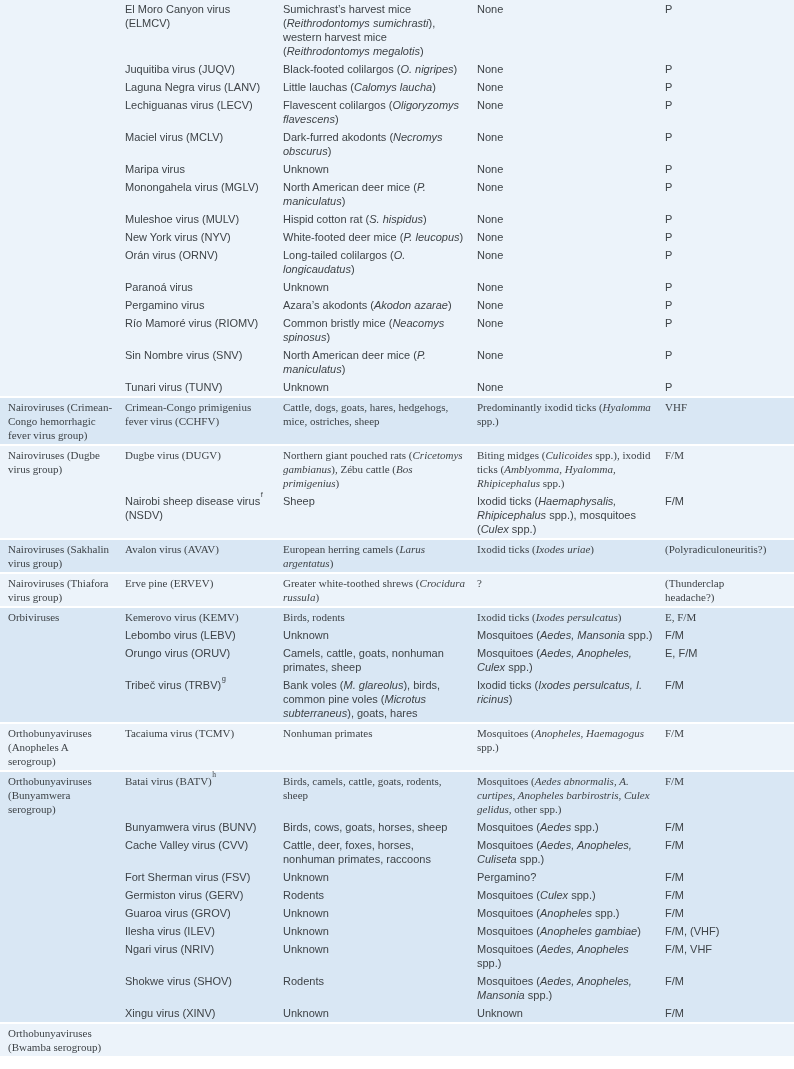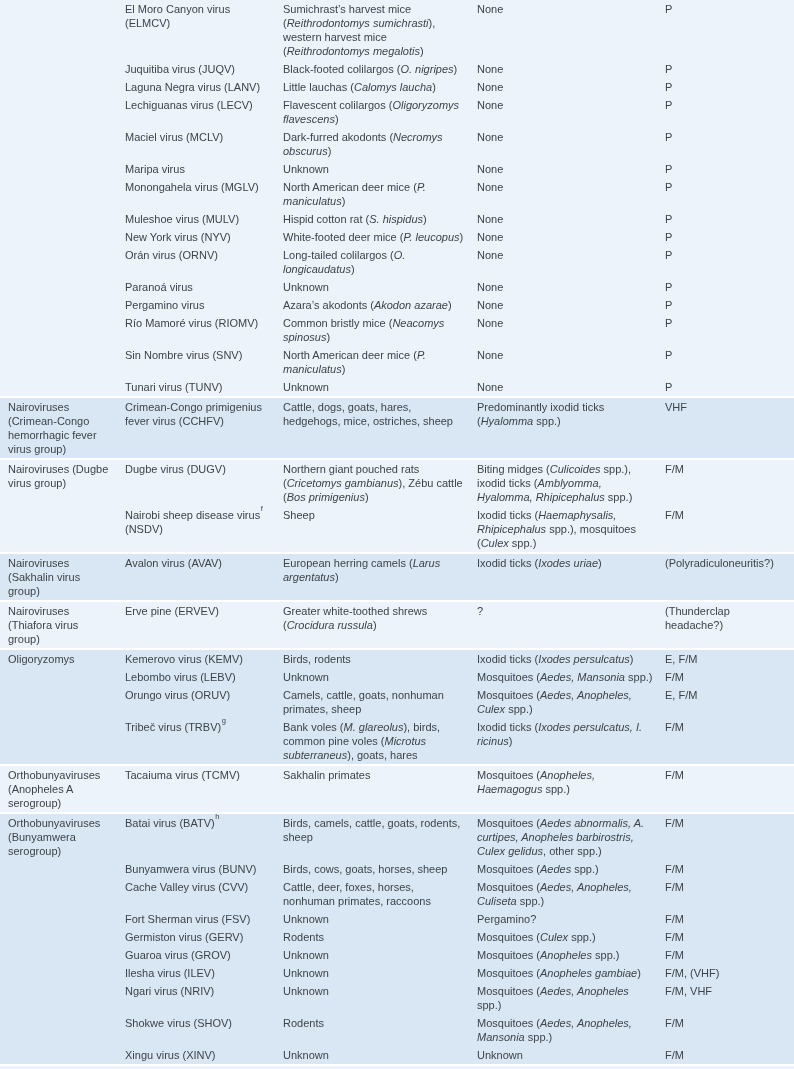--- a/index.html
+++ b/index.html
@@ -18,21 +18,21 @@
   }
   td{
     vertical-align:top;
     padding:2px 12px 2px 0;
     overflow:visible;
   }
   td.col-group{padding-left:8px;}
   td.col-disease{padding-right:18px;}
   tbody.light td{background:var(--band-light,#ecf3fa);}
   tbody.dark td{background:var(--band-dark,#d9e7f4);}
-  tbody:not(:first-of-type) tr:first-child td{border-top:2px solid var(--separator,#ffffff);}
+  tbody:not(:first-of-type) tr:first-child td{border-top:2px solid var(--separator,#ffffff);font-family:Liberation Serif, serif;}
   .it{font-style:italic;}
   sup{
     font-size:7.5px;
     line-height:0;
     position:relative;
     top:-3.5px;
     margin-left:0.5px;
   }
 </style>
 </head>
@@ -176,21 +176,21 @@
       <tr data-name="table-row">
         <td class="col-group" rowspan="1" data-name="group-label-cell">Nairoviruses (Thiafora virus group)</td>
         <td class="col-virus" data-name="virus-name-cell"><span data-name="text-run">Erve pine (ERVEV)</span></td>
         <td class="col-hosts" data-name="host-cell"><span data-name="text-run">Greater white-toothed shrews (</span><span data-name="text-run" class="it">Crocidura russula</span><span data-name="text-run">)</span></td>
         <td class="col-vectors" data-name="vector-cell"><span data-name="text-run">?</span></td>
         <td class="col-disease" data-name="disease-cell"><span data-name="text-run">(Thunderclap headache?)</span></td>
       </tr>
     </tbody>
     <tbody class="group dark" data-name="virus-group-section">
       <tr data-name="table-row">
-        <td class="col-group" rowspan="4" data-name="group-label-cell">Oligoryzomys</td>
+        <td class="col-group" rowspan="4" data-name="group-label-cell">Orbiviruses</td>
         <td class="col-virus" data-name="virus-name-cell"><span data-name="text-run">Kemerovo virus (KEMV)</span></td>
         <td class="col-hosts" data-name="host-cell"><span data-name="text-run">Birds, rodents</span></td>
         <td class="col-vectors" data-name="vector-cell"><span data-name="text-run">Ixodid ticks (</span><span data-name="text-run" class="it">Ixodes persulcatus</span><span data-name="text-run">)</span></td>
         <td class="col-disease" data-name="disease-cell"><span data-name="text-run">E, F/M</span></td>
       </tr>
       <tr data-name="table-row">
         <td class="col-virus" data-name="virus-name-cell"><span data-name="text-run">Lebombo virus (LEBV)</span></td>
         <td class="col-hosts" data-name="host-cell"><span data-name="text-run">Unknown</span></td>
         <td class="col-vectors" data-name="vector-cell"><span data-name="text-run">Mosquitoes (</span><span data-name="text-run" class="it">Aedes, Mansonia</span><span data-name="text-run"> spp.)</span></td>
         <td class="col-disease" data-name="disease-cell"><span data-name="text-run">F/M</span></td>
@@ -205,21 +205,21 @@
         <td class="col-virus" data-name="virus-name-cell"><span data-name="text-run">Tribeč virus (TRBV)</span><sup data-name="footnote-marker">g</sup></td>
         <td class="col-hosts" data-name="host-cell"><span data-name="text-run">Bank voles (</span><span data-name="text-run" class="it">M. glareolus</span><span data-name="text-run">), birds, common pine voles (</span><span data-name="text-run" class="it">Microtus subterraneus</span><span data-name="text-run">), goats, hares</span></td>
         <td class="col-vectors" data-name="vector-cell"><span data-name="text-run">Ixodid ticks (</span><span data-name="text-run" class="it">Ixodes persulcatus, I. ricinus</span><span data-name="text-run">)</span></td>
         <td class="col-disease" data-name="disease-cell"><span data-name="text-run">F/M</span></td>
       </tr>
     </tbody>
     <tbody class="group light" data-name="virus-group-section">
       <tr data-name="table-row">
         <td class="col-group" rowspan="1" data-name="group-label-cell">Orthobunyaviruses (Anopheles A serogroup)</td>
         <td class="col-virus" data-name="virus-name-cell"><span data-name="text-run">Tacaiuma virus (TCMV)</span></td>
-        <td class="col-hosts" data-name="host-cell"><span data-name="text-run">Sakhalin primates</span></td>
+        <td class="col-hosts" data-name="host-cell"><span data-name="text-run">Nonhuman primates</span></td>
         <td class="col-vectors" data-name="vector-cell"><span data-name="text-run">Mosquitoes (</span><span data-name="text-run" class="it">Anopheles, Haemagogus</span><span data-name="text-run"> spp.)</span></td>
         <td class="col-disease" data-name="disease-cell"><span data-name="text-run">F/M</span></td>
       </tr>
     </tbody>
     <tbody class="group dark" data-name="virus-group-section">
       <tr data-name="table-row">
         <td class="col-group" rowspan="10" data-name="group-label-cell">Orthobunyaviruses (Bunyamwera serogroup)</td>
         <td class="col-virus" data-name="virus-name-cell"><span data-name="text-run">Batai virus (BATV)</span><sup data-name="footnote-marker">h</sup></td>
         <td class="col-hosts" data-name="host-cell"><span data-name="text-run">Birds, camels, cattle, goats, rodents, sheep</span></td>
         <td class="col-vectors" data-name="vector-cell"><span data-name="text-run">Mosquitoes (</span><span data-name="text-run" class="it">Aedes abnormalis, A. curtipes, Anopheles barbirostris, Culex gelidus</span><span data-name="text-run">, other spp.)</span></td>

